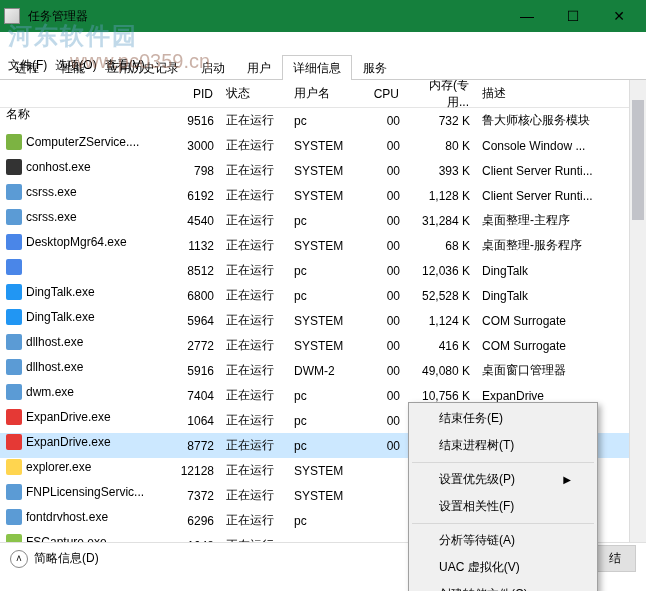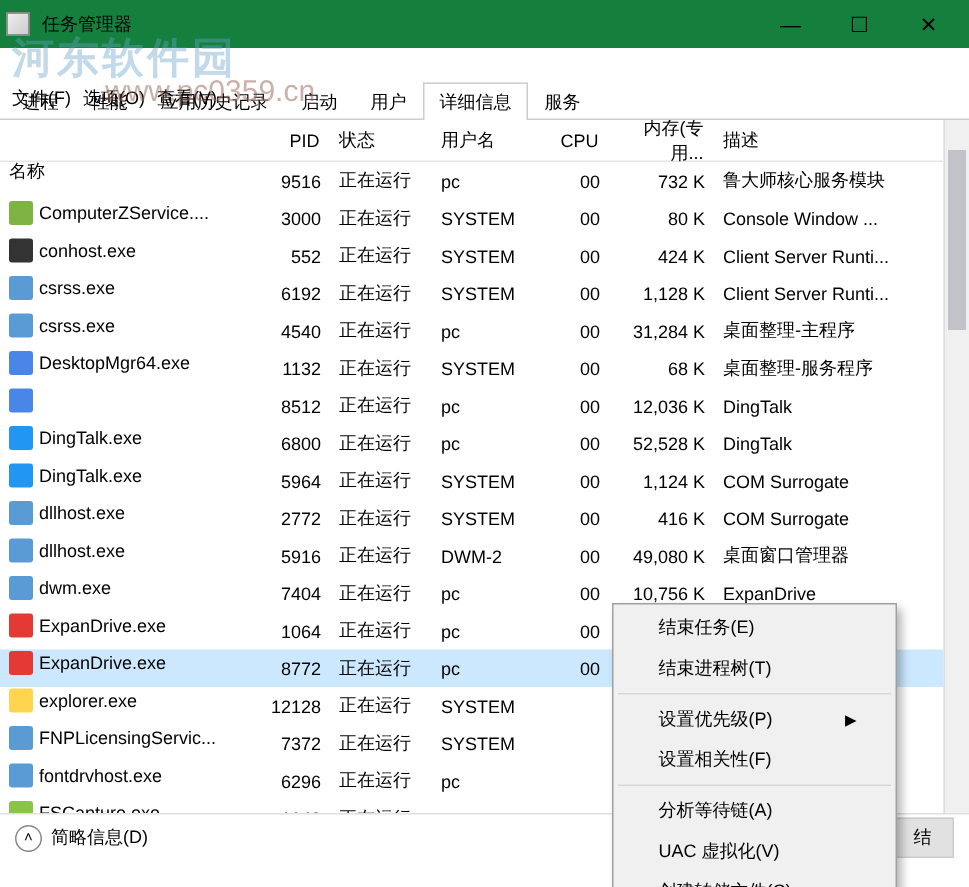--- a/index.html
+++ b/index.html
@@ -1,17 +1,17 @@
 <!DOCTYPE html>
 <html><head>
 <meta charset="utf-8">
 <style>
 * { margin: 0; padding: 0; box-sizing: border-box; font-family: "Microsoft YaHei", "Segoe UI", sans-serif; font-size: 12px; }
 body { background: #fff; width: 646px; height: 591px; overflow: hidden; position: relative; }
-.watermark { position: absolute; top: 20px; left: 8px; font-size: 28px; font-weight: bold; color: rgba(100,160,200,0.4); letter-spacing: 2px; z-index: 50; pointer-events: none; text-align: right; }
+.watermark { position: absolute; top: 20px; left: 8px; font-size: 24px; font-weight: bold; color: rgba(100,160,200,0.4); letter-spacing: 2px; z-index: 50; pointer-events: none; text-align: right; }
 .watermark2 { position: absolute; top: 50px; left: 70px; font-size: 20px; color: rgba(150,100,80,0.5); z-index: 50; pointer-events: none; }
 .titlebar { height: 32px; display: flex; align-items: center; padding: 0 4px; background: #15803d; }
 .titlebar .icon { width: 16px; height: 16px; margin-right: 8px; border: 1px solid #888; background: linear-gradient(135deg,#eee,#ccc); }
 .titlebar .title { flex: 1; font-size: 12px; }
 .winbtns { display: flex; }
 .winbtn { width: 46px; height: 30px; display: flex; align-items: center; justify-content: center; font-size: 14px; cursor: pointer; }
 .menubar { height: 22px; display: flex; align-items: center; padding: 0 8px; gap: 8px; font-size: 12px; }
 .menubar span { cursor: pointer; margin-top: 44px; }
 .tabs { display: flex; border-bottom: 1px solid #ccc; padding: 0 4px; height: 26px; align-items: center; }
 .tab { padding: 4px 10px; border: 1px solid transparent; border-bottom: none; cursor: pointer; position: relative; top: 1px; }
@@ -109,25 +109,25 @@
           <div class="c-user">SYSTEM</div>
           <div class="c-cpu">00</div>
           <div class="c-mem">80 K</div>
           <div class="c-desc">Console Window ...</div>
         </div>
         <div class="row">
           <div class="c-name">
             <span class="picon" style="background:#5b9bd5"></span>
             <span>csrss.exe</span>
           </div>
-          <div class="c-pid">552</div>
-          <div class="c-status">正在运行</div>
-          <div class="c-user">SYSTEM</div>
-          <div class="c-cpu">00</div>
-          <div class="c-mem">424 K</div>
+          <div class="c-pid">798</div>
+          <div class="c-status">正在运行</div>
+          <div class="c-user">SYSTEM</div>
+          <div class="c-cpu">00</div>
+          <div class="c-mem">393 K</div>
           <div class="c-desc">Client Server Runti...</div>
         </div>
         <div class="row">
           <div class="c-name">
             <span class="picon" style="background:#5b9bd5"></span>
             <span>csrss.exe</span>
           </div>
           <div class="c-pid">6192</div>
           <div class="c-status">正在运行</div>
           <div class="c-user">SYSTEM</div>

